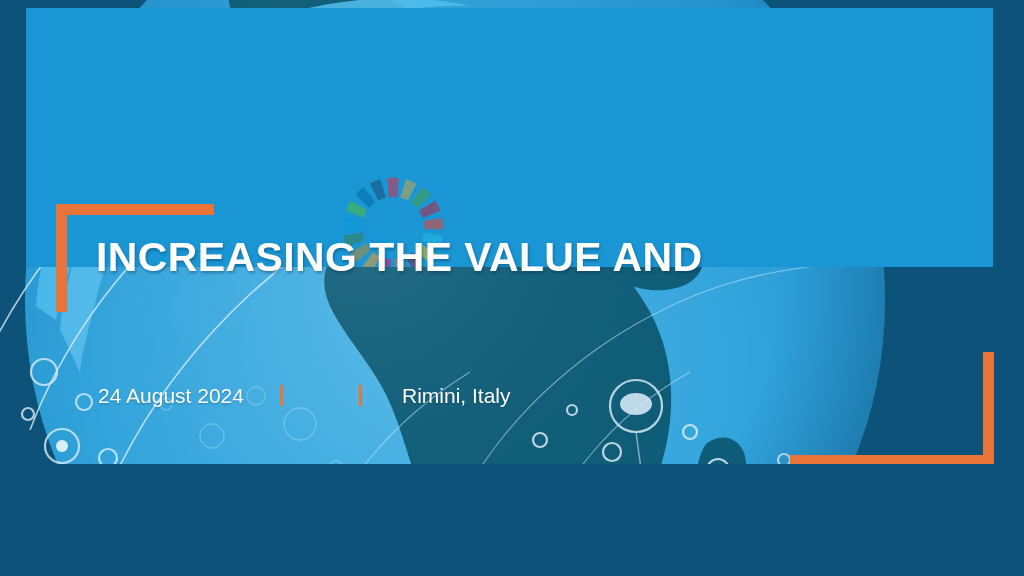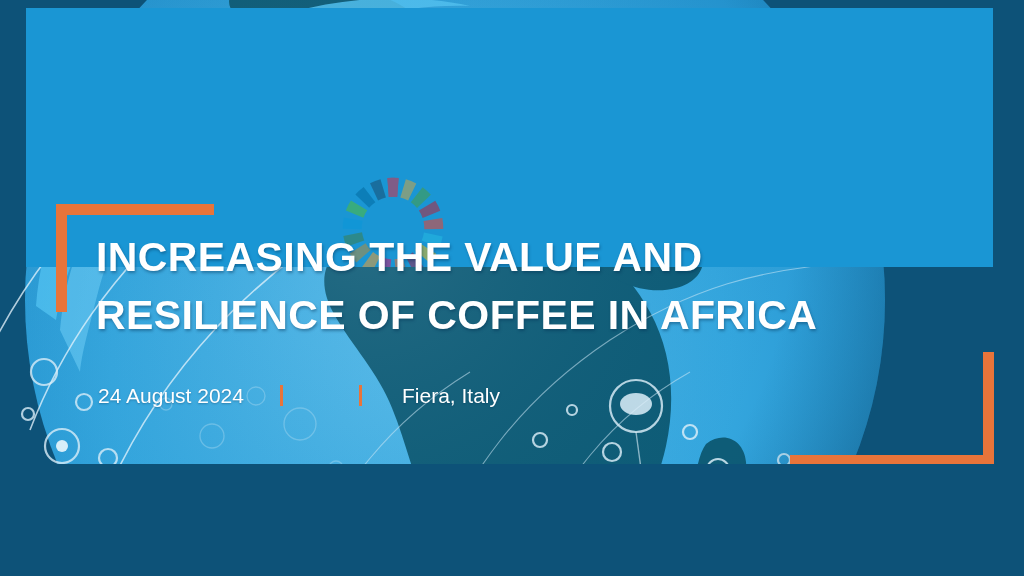--- a/index.html
+++ b/index.html
@@ -372,27 +372,26 @@
     </svg>
   </div>
 
   <div class="bracket" id="bracket-tl-h"></div>
   <div class="bracket" id="bracket-tl-v"></div>
   <div class="bracket" id="bracket-br-h"></div>
   <div class="bracket" id="bracket-br-v"></div>
 
   <div id="text-block">
     <div class="title-line">INCREASING THE VALUE AND</div>
-    <div class="title-line">RESILIENCE OF COFFEE IN AFRICA</div>
   </div>
 
   <div id="subtitle">
     <span class="seg">24 August 2024</span>
     <span class="gap-a"></span>
     <span class="sep"></span>
     <span class="gap-a"></span>
     <span class="gap-b"></span>
     <span class="sep"></span>
     <span class="gap-b"></span>
-    <span class="seg">Fiera, Italy</span>
+    <span class="seg">Rimini, Italy</span>
   </div>
 
 </div>
 
 </body></html>

